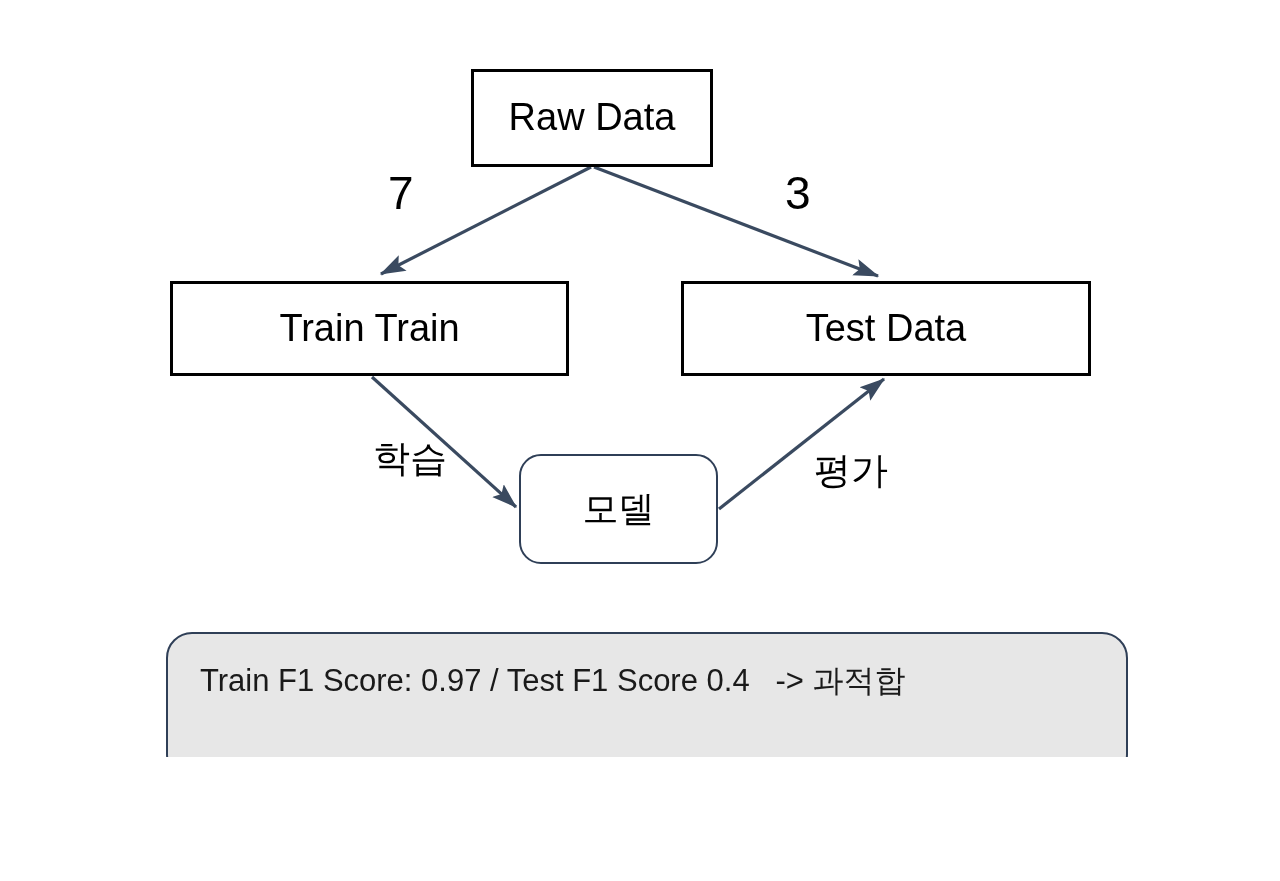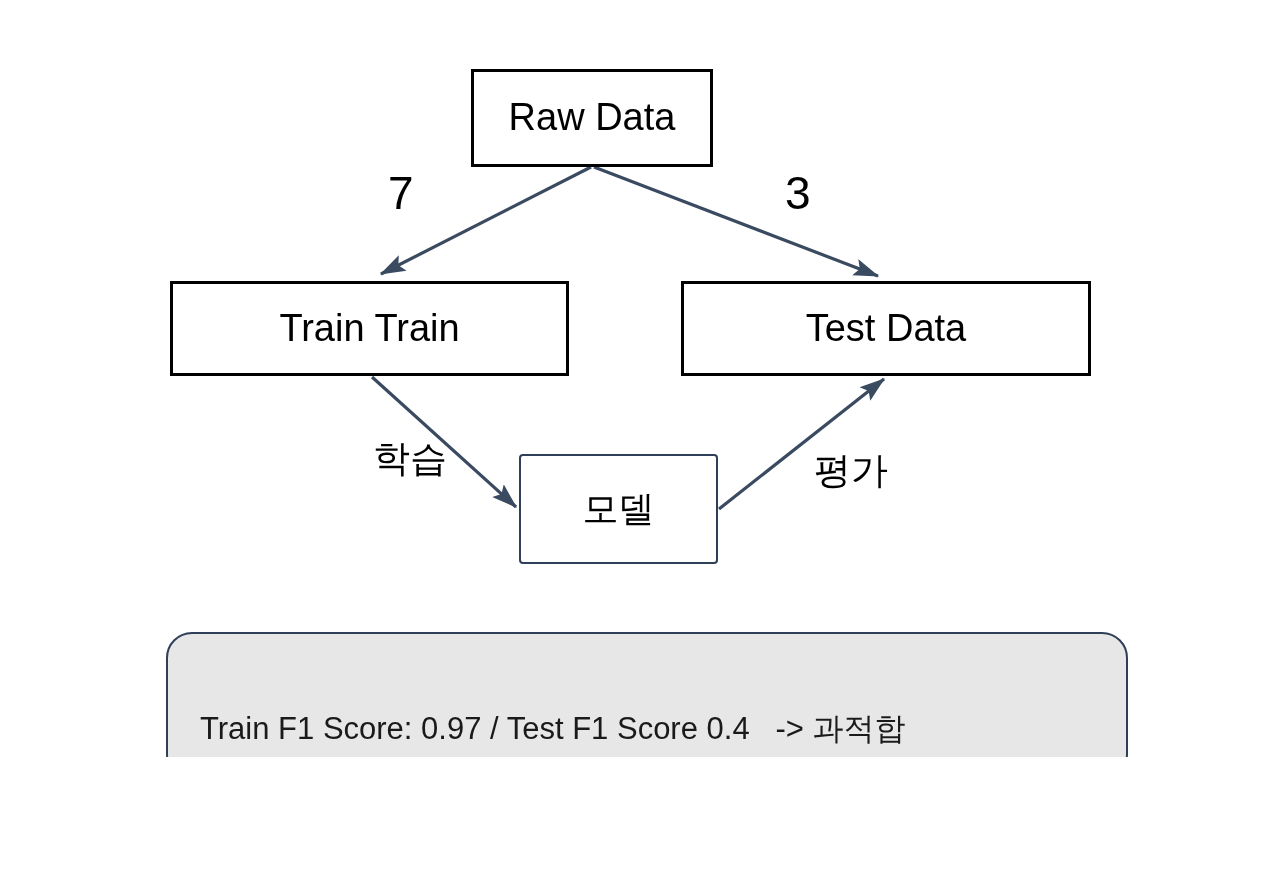--- a/index.html
+++ b/index.html
@@ -70,21 +70,21 @@
     height: 95px;
   }
   #node-test-data .node-label { font-size: 38px; }
 
   #node-model {
     left: 519px;
     top: 454px;
     width: 199px;
     height: 110px;
     border: 2.5px solid #2F3F57;
-    border-radius: 4px;
+    border-radius: 22px;
   }
   #node-model .node-label { font-size: 36px; }
 
   
   .edge-label {
     position: absolute;
     white-space: nowrap;
     color: #000000;
     line-height: 1;
   }
@@ -122,21 +122,20 @@
     background: #E7E7E7;
     border: 2.5px solid #2F3F57;
     border-radius: 26px;
     padding: 26px 0 0 32px;
   }
   .result-line {
     font-size: 31px;
     line-height: 1.38;
     color: #1a1a1a;
     white-space: pre;
-    margin-top: 48px;
   }
 </style>
 </head>
 <body>
 
 <div id="canvas">
 
   <svg id="edges" viewBox="0 0 1280 881" width="1280" height="881" xmlns="http://www.w3.org/2000/svg">
     <defs>
       <marker id="arrowhead" markerWidth="9" markerHeight="9" refX="7.6" refY="3.1" orient="auto" markerUnits="strokeWidth">

